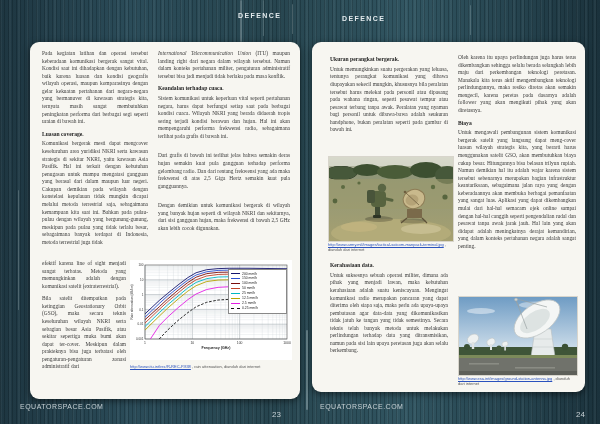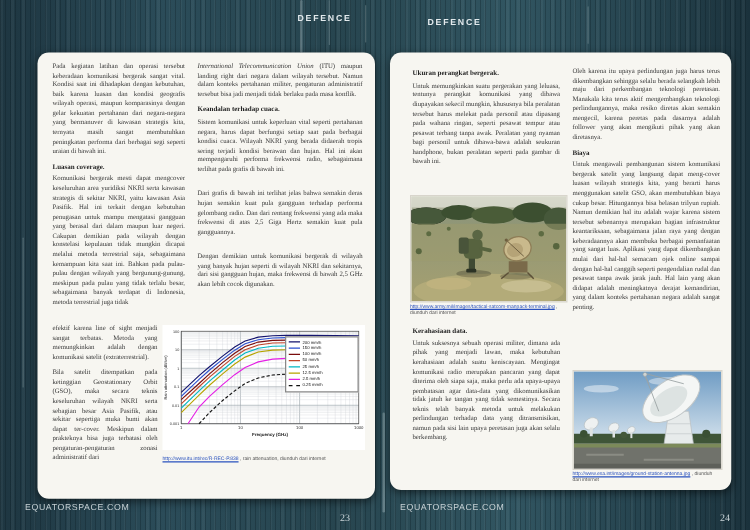--- a/index.html
+++ b/index.html
@@ -14,21 +14,21 @@
   }
   .streak{position:absolute;background:rgba(215,230,232,.22);width:1px;border-radius:1px;}
   .streak.s2{background:rgba(220,235,238,.30);width:2px;}
   .page{position:absolute;background:#f7f6f1;border-radius:9px;box-shadow:0 2px 7px rgba(0,0,0,.5);}
   #left-page{left:30px;top:42px;width:270px;height:357px;}
   #right-page{left:312px;top:42px;width:273px;height:350px;}
   .hdr{position:absolute;color:#e3eaed;font-family:"Liberation Sans",sans-serif;
        font-size:7px;font-weight:bold;letter-spacing:1.4px;}
   .footer-site{position:absolute;top:403px;color:#c7d1d5;font-family:"Liberation Sans",sans-serif;
        font-size:7px;letter-spacing:.5px;}
-  .footer-num{position:absolute;top:410px;color:#c7d1d5;font-family:Liberation Serif, serif;font-size:8px;}
+  .footer-num{position:absolute;top:410px;color:#c7d1d5;font-family:Liberation Sans, sans-serif;font-size:8px;}
   .col{position:absolute;font-size:5.4px;line-height:1.4;color:#3a3a3a;text-align:justify;}
   .col p{margin:0 0 5px 0;}
   .col h4{margin:2px 0 2px 0;font-size:5.6px;color:#1f1f1f;}
   .gap{height:7px;}
   .ital{font-style:italic;}
   .photo{position:absolute;overflow:hidden;border:0.5px solid #d8d5cc;}
   .photo svg{display:block;width:100%;height:100%;}
   .cap{position:absolute;font-size:4px;line-height:1.3;color:#555;font-family:"Liberation Sans",sans-serif;}
   .cap a, .cap .lnk{color:#2a52be;text-decoration:underline;}
   #chart-box{position:absolute;left:100px;top:218px;width:162px;height:100px;background:#fff;}

